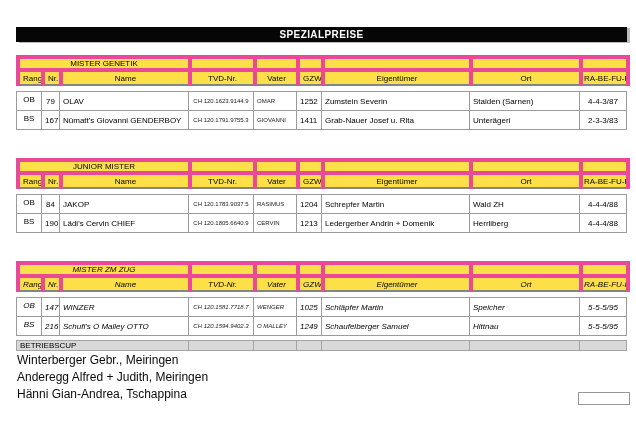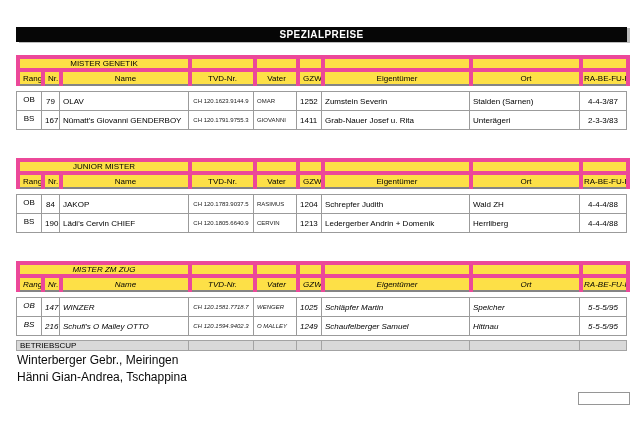--- a/index.html
+++ b/index.html
@@ -167,21 +167,21 @@
           <col style="width:47px">
         </colgroup>
       <tbody>
           <tr>
         <td class="ctr rang">OB</td>
         <td class="ctr">84</td>
         <td>JAKOP</td>
         <td class="ctr sm">CH 120.1783.9037.5</td>
         <td class="sm">RASIMUS</td>
         <td class="rt">1204</td>
-        <td>Schrepfer Judith</td>
+        <td>Schrepfer Martin</td>
         <td>Wald ZH</td>
         <td class="ctr">4-4-4/88</td>
       </tr>
       <tr>
         <td class="ctr rang">BS</td>
         <td class="ctr">190</td>
         <td>Lädi's Cervin CHIEF</td>
         <td class="ctr sm">CH 120.1805.6640.9</td>
         <td class="sm">CERVIN</td>
         <td class="rt">1213</td>
@@ -290,18 +290,19 @@
             <td></td>
             <td></td>
             <td></td>
       </tr>
     </tbody>
       </table>
   </div>
 
   <div class="winners">
     <div>Winterberger Gebr., Meiringen</div>
+    <div>Anderegg Alfred + Judith, Meiringen</div>
     <div>Hänni Gian-Andrea, Tschappina</div>
   </div>
 
   <div class="score-box"></div>
 
 </div>
 
 </body></html>

